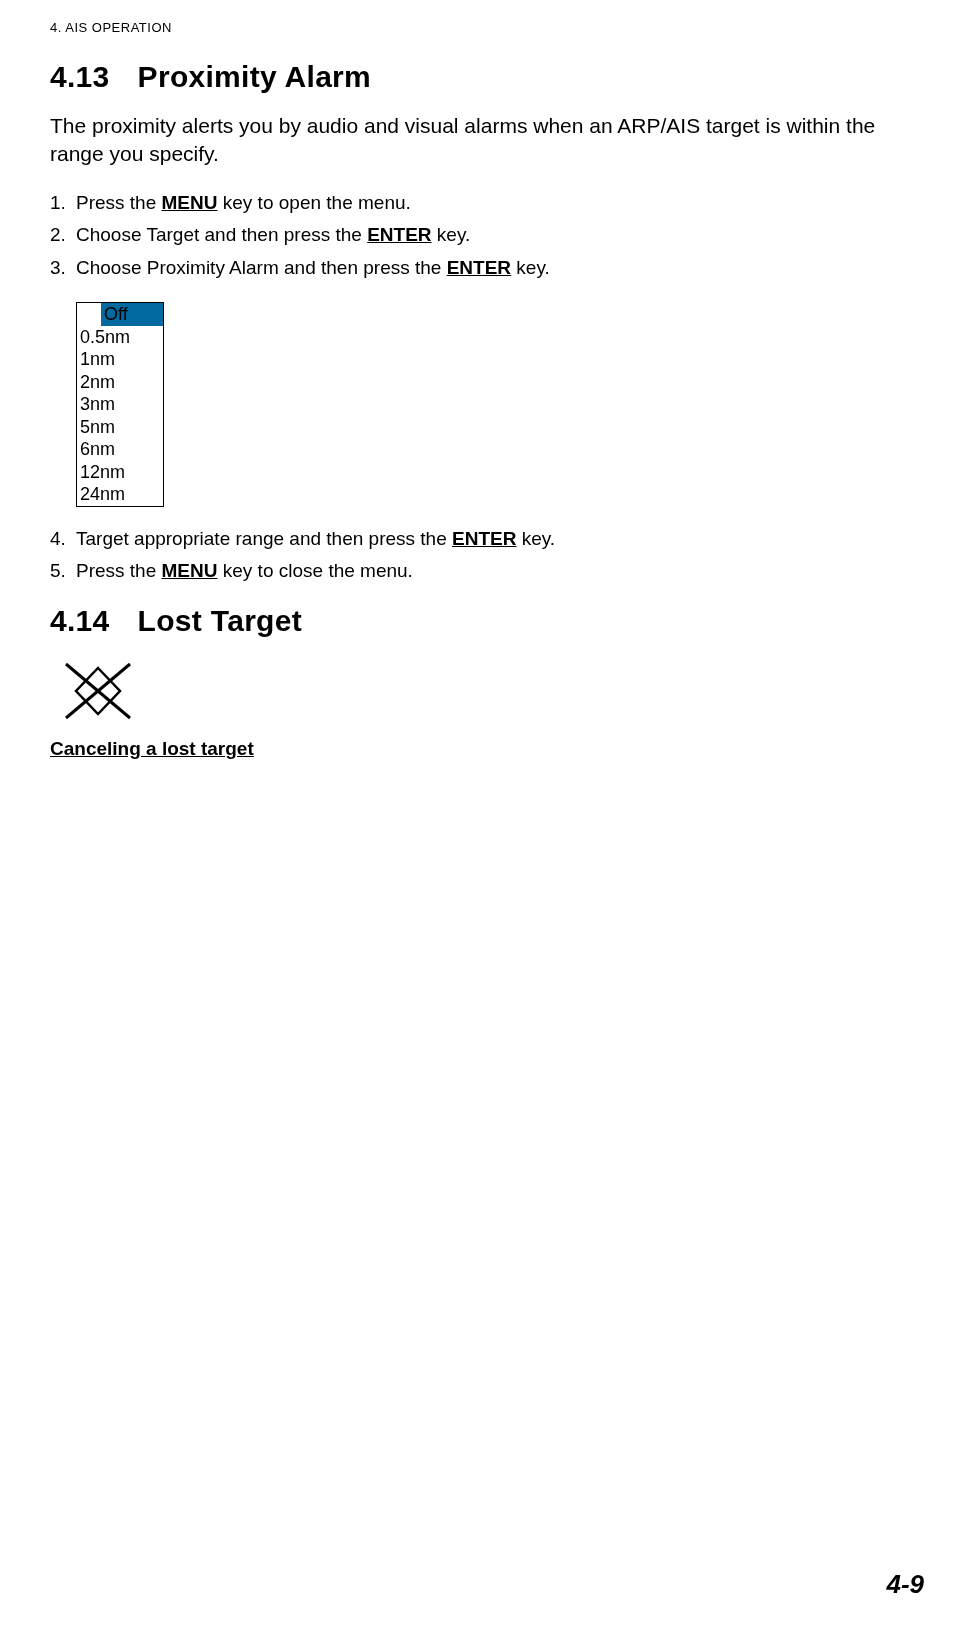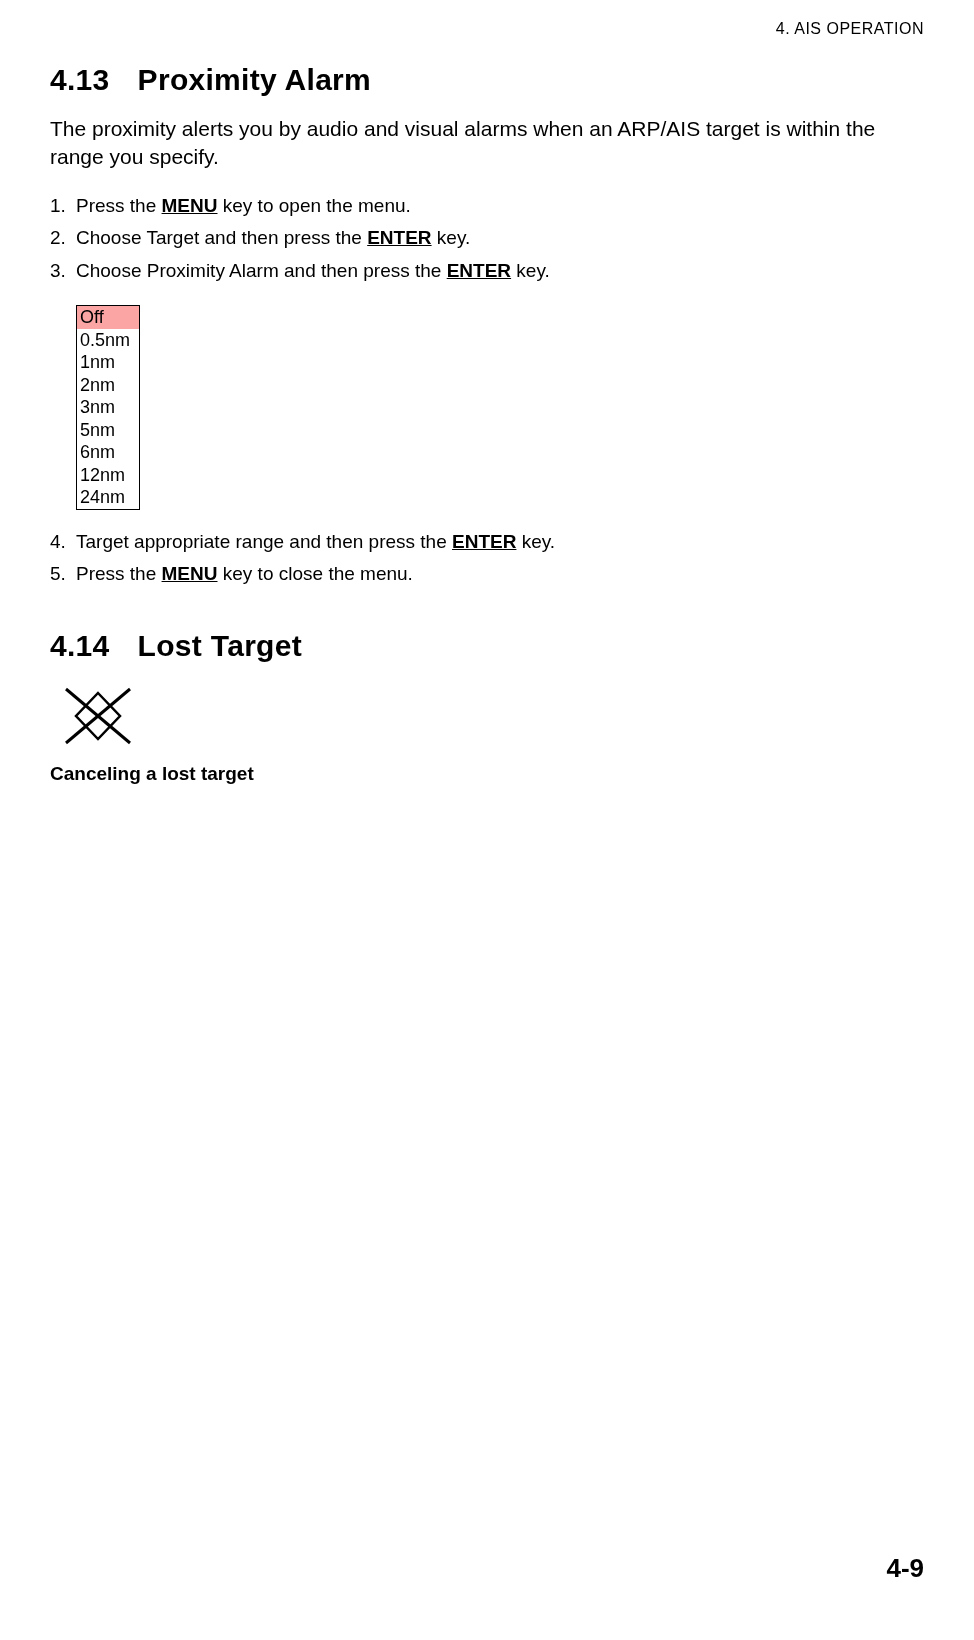--- a/index.html
+++ b/index.html
@@ -9,22 +9,21 @@
     }
     body {
       font-family: Arial, Helvetica, sans-serif;
       background: #fff;
       width: 974px;
       height: 1640px;
       position: relative;
       padding: 20px 50px 40px 50px;
     }
     .header-right {
-      text-align: right;
-      font-size: 16px;
+      font-size: 13px;
       margin-bottom: 25px;
       letter-spacing: 0.5px;
     }
     .section-heading {
       font-size: 30px;
       font-weight: bold;
       margin-bottom: 18px;
       letter-spacing: 0.3px;
     }
     .section-number {
@@ -59,51 +58,54 @@
       margin-bottom: 18px;
       padding: 0;
     }
     .option-item {
       font-size: 18px;
       line-height: 1.25;
       padding: 0 6px 0 3px;
       min-width: 62px;
     }
     .option-item.selected {
-      background: #fca5a5;
+      background: #0369a1;
+      margin-left: 24px;
     }
     .bold {
       font-weight: bold;
       text-decoration: underline;
     }
     .section2 {
-      margin-top: 40px;
+      margin-top: 18px;
     }
     .lost-target-mark {
       margin-top: 12px;
       margin-bottom: 8px;
       margin-left: 8px;
     }
     .caption {
       font-style: italic;
       font-size: 19px;
       margin-left: 26px;
       margin-bottom: 6px;
     }
     .subheading {
       font-size: 19px;
       font-weight: bold;
+      text-decoration: underline;
       margin-bottom: 14px;
     }
     .page-number {
       position: absolute;
-      bottom: 56px;
+      bottom: 40px;
       right: 50px;
       font-size: 26px;
       font-weight: bold;
+      font-style: italic;
     }
   </style>
 </head>
 <body>
 
 
 
 <div class="header-right">4. AIS OPERATION</div>
 
 <h2 class="section-heading">

